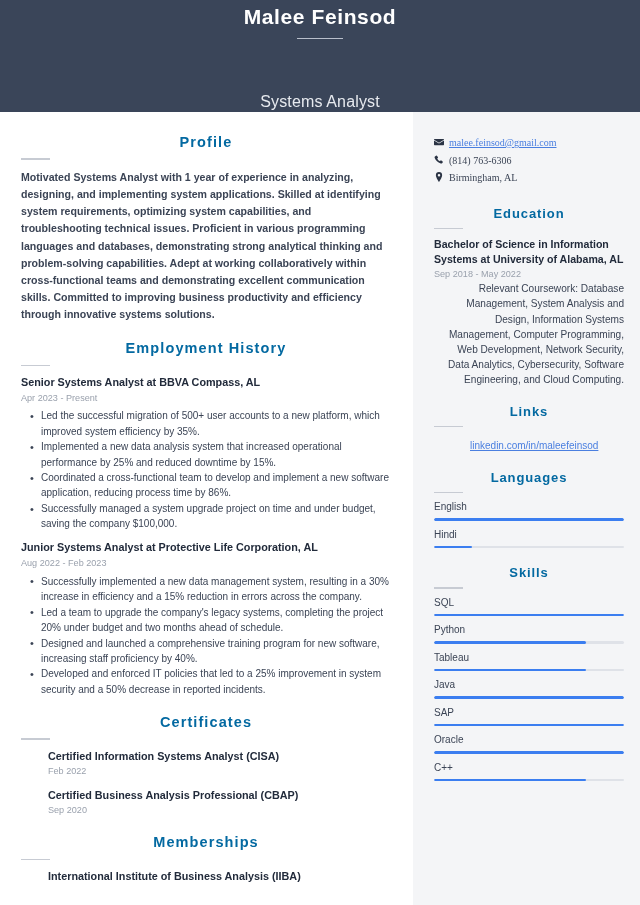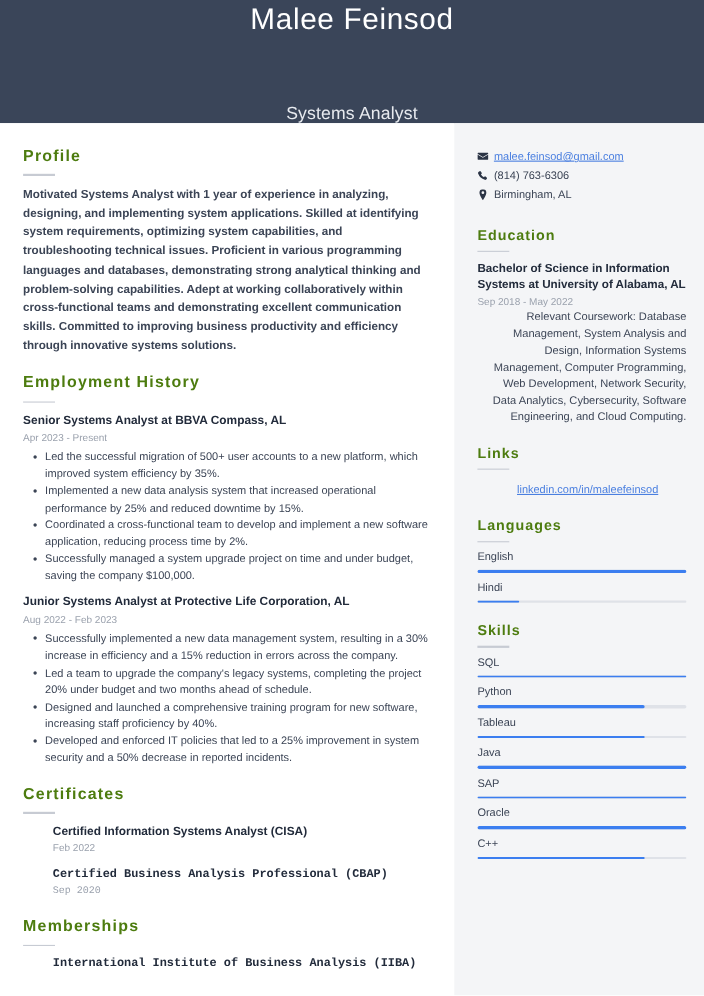--- a/index.html
+++ b/index.html
@@ -31,22 +31,22 @@
     height: 112px;
     flex: 0 0 112px;
     display: flex;
     flex-direction: column;
     align-items: center;
     justify-content: center;
     padding-top: 4px;
   }
   .header-name {
     color: #ffffff;
-    font-size: 27px;
-    font-weight: 400;
+    font-size: 21px;
+    font-weight: 700;
     letter-spacing: 0.6px;
     line-height: 1.1;
   }
   .header-rule {
     width: 46px;
     height: 1px;
     background: #b9bfcb;
     margin: 9px 0 8px 0;
   }
   .header-title {
@@ -75,23 +75,24 @@
   .sidebar {
     flex: 1 1 auto;
     background: #f4f5f7;
     padding: 24px 16px 0 21px;
   }
 
   
   .sec-title {
     font-size: 14.5px;
     font-weight: 700;
-    color: #4d7c0f;
+    color: #0369a1;
     letter-spacing: 1.1px;
     line-height: 1.2;
+    text-align: center;
   }
   .sec-title.small {
     font-size: 13px;
     letter-spacing: 0.9px;
   }
   .sec-rule {
     width: 29px;
     height: 1.5px;
     background: #c7cbd3;
     margin: 7px 0 9px 0;
@@ -140,31 +141,32 @@
   .bullets li::before {
     content: "\2022";
     position: absolute;
     left: 9px;
     top: -0.5px;
     color: #3b4455;
     font-size: 11px;
   }
 
   .entry { margin-bottom: 10px; margin-left: 27px; }
-  .entry:last-child { margin-bottom: 0; font-family: Liberation Mono, monospace; }
+  .entry:last-child { margin-bottom: 0; }
 
   
   .contact-list { margin-bottom: 22px; }
   .contact-row {
     display: flex;
     align-items: flex-start;
     margin-bottom: 4.5px;
     font-size: 10px;
     color: #3b4455;
     line-height: 1.3;
+    font-family: Liberation Serif, serif;
   }
   .contact-icon {
     width: 15px;
     flex: 0 0 15px;
     display: flex;
     align-items: center;
     justify-content: flex-start;
     padding-top: 1px;
   }
   .contact-icon svg { display: block; }
@@ -248,21 +250,21 @@
       <section class="section">
         <h2 class="sec-title">Employment History</h2>
         <div class="sec-rule"></div>
 
         <div class="job">
           <div class="job-title">Senior Systems Analyst at BBVA Compass, AL</div>
           <div class="job-date">Apr 2023 - Present</div>
           <ul class="bullets">
             <li>Led the successful migration of 500+ user accounts to a new platform, which improved system efficiency by 35%.</li>
             <li>Implemented a new data analysis system that increased operational performance by 25% and reduced downtime by 15%.</li>
-            <li>Coordinated a cross-functional team to develop and implement a new software application, reducing process time by 2%.</li>
+            <li>Coordinated a cross-functional team to develop and implement a new software application, reducing process time by 86%.</li>
             <li>Successfully managed a system upgrade project on time and under budget, saving the company $100,000.</li>
           </ul>
         </div>
 
         <div class="job">
           <div class="job-title">Junior Systems Analyst at Protective Life Corporation, AL</div>
           <div class="job-date">Aug 2022 - Feb 2023</div>
           <ul class="bullets">
             <li>Successfully implemented a new data management system, resulting in a 30% increase in efficiency and a 15% reduction in errors across the company.</li>
             <li>Led a team to upgrade the company's legacy systems, completing the project 20% under budget and two months ahead of schedule.</li>

